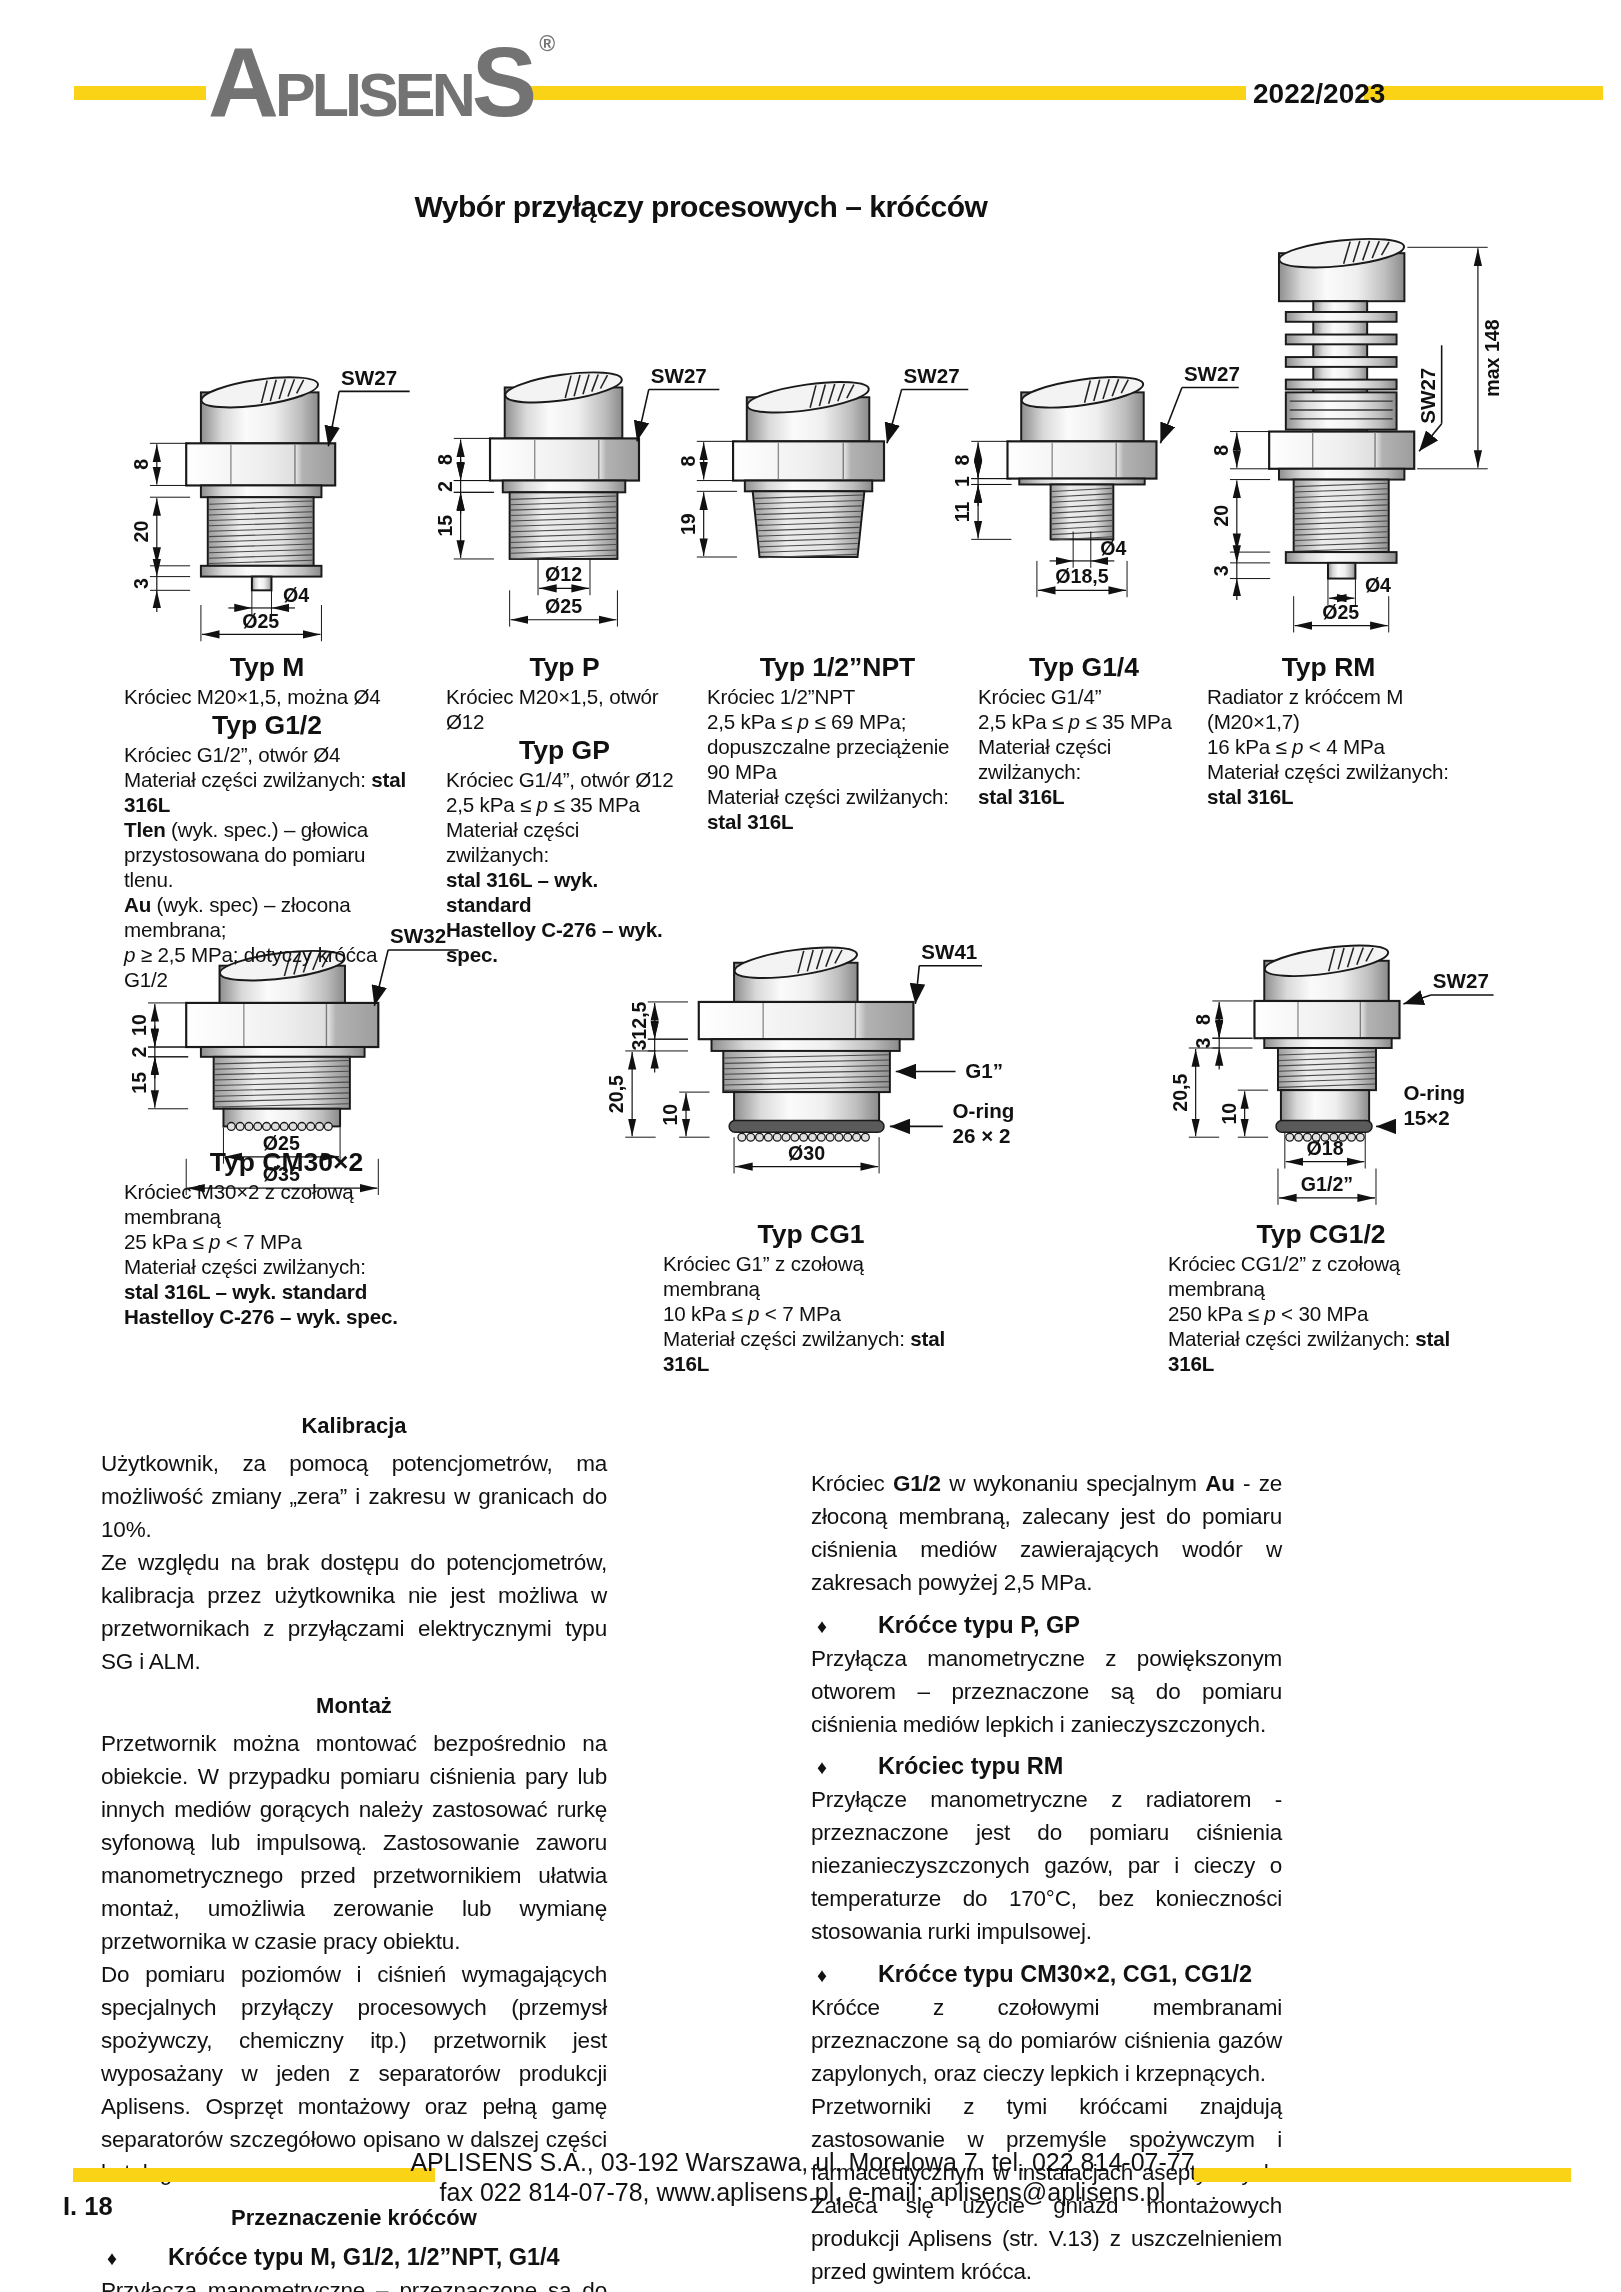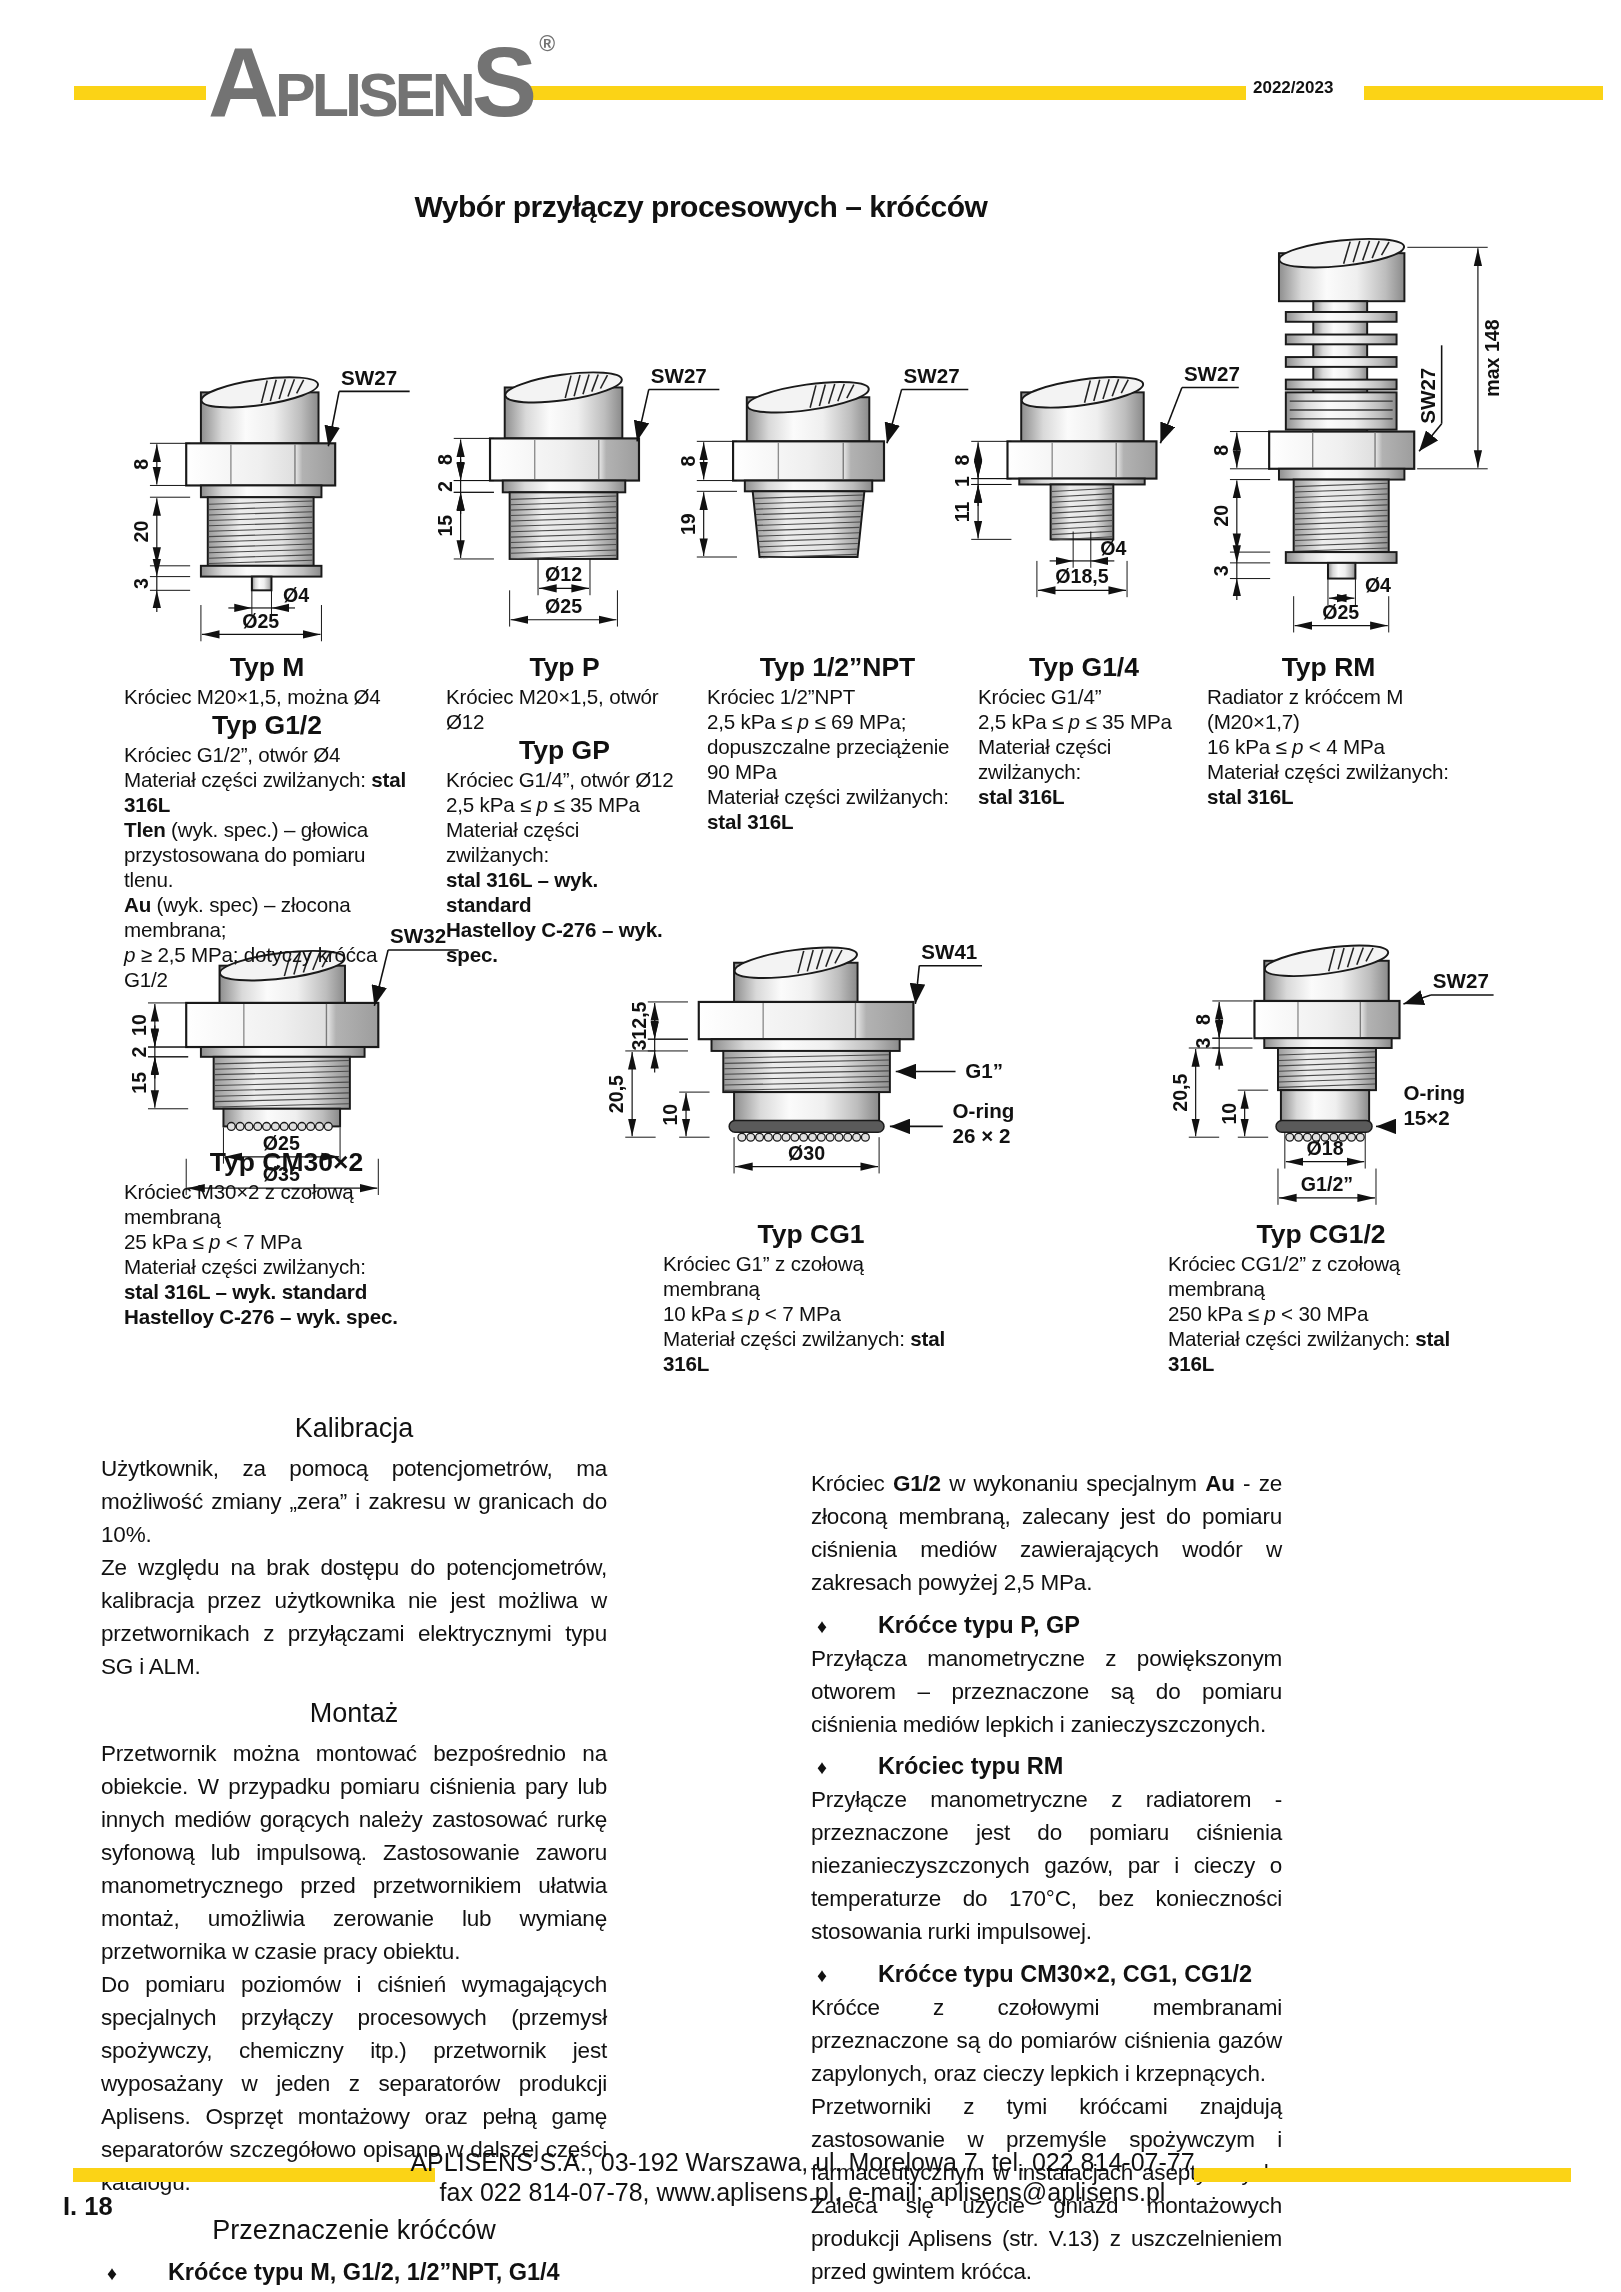--- a/index.html
+++ b/index.html
@@ -7,41 +7,41 @@
         font-family:"Liberation Sans",sans-serif;color:#111;overflow:hidden;}
   .ybar{position:absolute;height:13.7px;background:#FBD316;}
   #hbar1{left:74px;top:86px;width:132px;}
   #hbar2{left:522px;top:86px;width:724px;}
   #hbar3{left:1364px;top:86px;width:239px;}
   .logo{position:absolute;left:208px;top:33px;font-weight:bold;color:#737373;
         letter-spacing:-3.9px;white-space:nowrap;line-height:1;}
   .logo .cap{font-size:98px;}
   .logo .mid{font-size:61px;}
   .logo .reg{font-size:21.6px;vertical-align:65px;letter-spacing:0;margin-left:5.9px;}
-  .edition{position:absolute;left:1253px;top:78px;font-size:17px;font-weight:bold;}
+  .edition{position:absolute;left:1253px;top:78px;font-size:28px;font-weight:bold;}
   #page-title{position:absolute;left:701px;top:190px;transform:translateX(-50%);
         font-size:30px;font-weight:bold;white-space:nowrap;letter-spacing:-0.5px;}
   #dwg{position:absolute;left:0;top:0;}
   .dimtext{font-family:"Liberation Sans",sans-serif;font-size:20px;font-weight:bold;fill:#111;}
   .swtext{font-family:"Liberation Sans",sans-serif;font-size:21px;font-weight:bold;fill:#111;}
   .tc{position:absolute;text-align:left;}
   .type-title{font-size:26.5px;font-weight:bold;text-align:center;line-height:31px;margin:1px 0;}
   .type-line{font-size:20.6px;line-height:25px;letter-spacing:-0.2px;}
   #col-m{left:124px;top:651px;width:286px;}
   #col-p{left:446px;top:651px;width:237px;}
   #col-npt{left:707px;top:651px;width:261px;}
   #col-g14{left:978px;top:651px;width:212px;}
   #col-rm{left:1207px;top:651px;width:243px;}
   #col-cm{left:124px;top:1146px;width:325px;}
   #col-cg1{left:663px;top:1218px;width:296px;}
   #col-cg12{left:1168px;top:1218px;width:306px;}
   .text-col{position:absolute;}
   #sec-left{left:101px;top:1413px;width:506px;}
   #sec-right{left:811px;top:1467px;width:471px;}
-  .sec-head{font-size:27px;font-weight:normal;text-align:center;margin:15.7px 0 7.8px;}
+  .sec-head{font-size:22px;font-weight:bold;text-align:center;margin:15.7px 0 7.8px;}
   .text-col .sec-head:first-child{margin-top:0;}
   .body-p{font-size:22.5px;line-height:33px;text-align:justify;margin:0;letter-spacing:-0.2px;}
   .bullet-head{display:flex;align-items:baseline;font-size:23.5px;font-weight:bold;margin:12.7px 0 2.9px;}
   .diamond{width:61px;padding-left:5.9px;font-size:19.6px;}
   .fbar{position:absolute;height:13.7px;background:#FBD316;}
   #fbar-left{left:73px;top:2168px;width:362px;}
   #fbar-right{left:1194px;top:2168px;width:377px;}
   .footer-text{position:absolute;left:388px;top:2147px;width:829px;text-align:center;
         font-size:25px;line-height:30px;}
   .page-num{position:absolute;left:63px;top:2192px;font-size:25.5px;font-weight:bold;}

